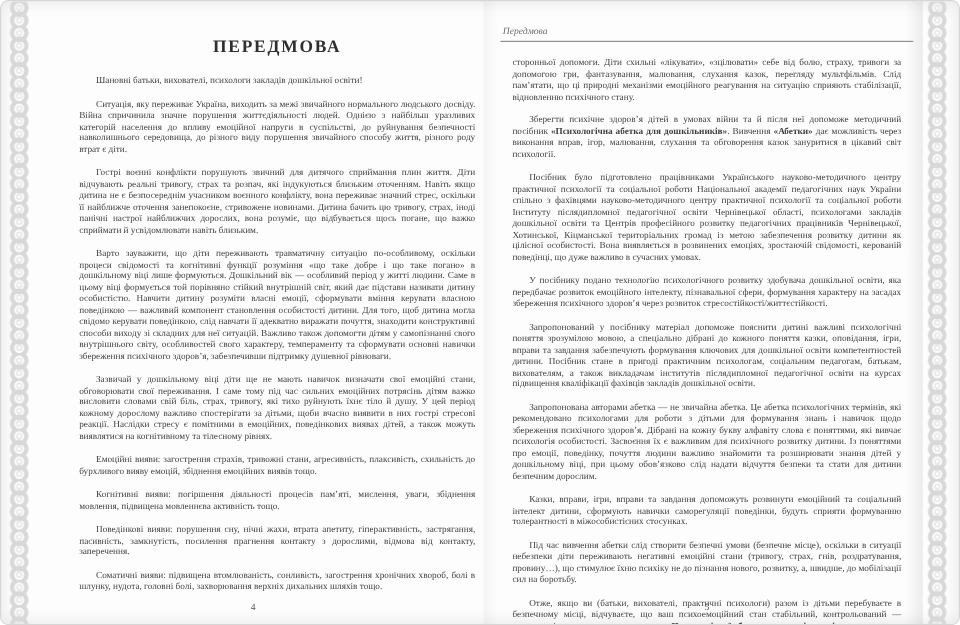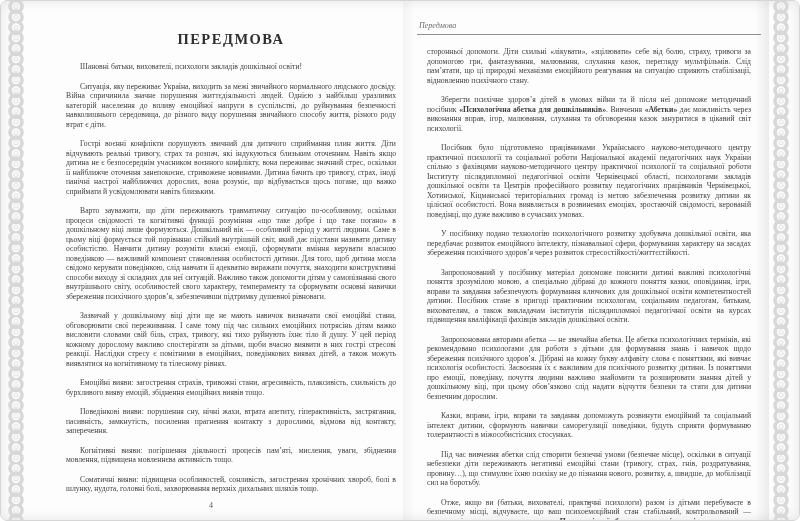--- a/index.html
+++ b/index.html
@@ -96,23 +96,23 @@
 
   <div class="page left">
     <div class="chapter-title">ПЕРЕДМОВА</div>
     <div class="body-text">
         <p class="para"><span class="seg-normal">Шановні батьки, вихователі, психологи закладів дошкільної освіти!</span></p>
         <p class="para"><span class="seg-normal">Ситуація, яку переживає Україна, виходить за межі звичайного нормального людського досвіду. Війна спричинила значне порушення життєдіяльності людей. Однією з найбільш уразливих категорій населення до впливу емоційної напруги в суспільстві, до руйнування безпечності навколишнього середовища, до різного виду порушення звичайного способу життя, різного роду втрат є діти.</span></p>
         <p class="para"><span class="seg-normal">Гострі воєнні конфлікти порушують звичний для дитячого сприймання плин життя. Діти відчувають реальні тривогу, страх та розпач, які індукуються близьким оточенням. Навіть якщо дитина не є безпосереднім учасником воєнного конфлікту, вона переживає значний стрес, оскільки її найближче оточення занепокоєне, стривожене новинами. Дитина бачить цю тривогу, страх, іноді панічні настрої найближчих дорослих, вона розуміє, що відбувається щось погане, що важко сприймати й усвідомлювати навіть близьким.</span></p>
         <p class="para"><span class="seg-normal">Варто зауважити, що діти переживають травматичну ситуацію по-особливому, оскільки процеси свідомості та когнітивні функції розуміння «що таке добре і що таке погано» в дошкільному віці лише формуються. Дошкільний вік — особливий період у житті людини. Саме в цьому віці формується той порівняно стійкий внутрішній світ, який дає підстави називати дитину особистістю. Навчити дитину розуміти власні емоції, сформувати вміння керувати власною поведінкою — важливий компонент становлення особистості дитини. Для того, щоб дитина могла свідомо керувати поведінкою, слід навчати її адекватно виражати почуття, знаходити конструктивні способи виходу зі складних для неї ситуацій. Важливо також допомогти дітям у самопізнанні свого внутрішнього світу, особливостей свого характеру, темпераменту та сформувати основні навички збереження психічного здоров’я, забезпечивши підтримку душевної рівноваги.</span></p>
         <p class="para"><span class="seg-normal">Зазвичай у дошкільному віці діти ще не мають навичок визначати свої емоційні стани, обговорювати свої переживання. І саме тому під час сильних емоційних потрясінь дітям важко висловити словами свій біль, страх, тривогу, які тихо руйнують їхнє тіло й душу. У цей період кожному дорослому важливо спостерігати за дітьми, щоби вчасно виявити в них гострі стресові реакції. Наслідки стресу є помітними в емоційних, поведінкових виявах дітей, а також можуть виявлятися на когнітивному та тілесному рівнях.</span></p>
         <p class="para"><span class="seg-italic">Емоційні вияви:</span><span class="seg-normal"> загострення страхів, тривожні стани, агресивність, плаксивість, схильність до бурхливого вияву емоцій, збіднення емоційних виявів тощо.</span></p>
+        <p class="para"><span class="seg-italic">Когнітивні вияви:</span><span class="seg-normal"> погіршення діяльності процесів пам’яті, мислення, уваги, збіднення мовлення, підвищена мовленнєва активність тощо.</span></p>
         <p class="para"><span class="seg-italic">Поведінкові вияви:</span><span class="seg-normal"> порушення сну, нічні жахи, втрата апетиту, гіперактивність, застрягання, пасивність, замкнутість, посилення прагнення контакту з дорослими, відмова від контакту, заперечення.</span></p>
-        <p class="para"><span class="seg-italic">Когнітивні вияви:</span><span class="seg-normal"> погіршення діяльності процесів пам’яті, мислення, уваги, збіднення мовлення, підвищена мовленнєва активність тощо.</span></p>
-        <p class="para"><span class="seg-italic">Соматичні вияви:</span><span class="seg-normal"> підвищена особливостей, сонливість, загострення хронічних хвороб, болі в шлунку, нудота, головні болі, захворювання верхніх дихальних шляхів тощо.</span></p>
+        <p class="para"><span class="seg-italic">Соматичні вияви:</span><span class="seg-normal"> підвищена втомлюваність, сонливість, загострення хронічних хвороб, болі в шлунку, нудота, головні болі, захворювання верхніх дихальних шляхів тощо.</span></p>
       </div>
     <div class="page-number">4</div>
   </div>
 
   <div class="page right">
     <div class="running-header">Передмова</div>
     <div class="body-text">
         <p class="para no-indent"><span class="seg-normal">сторонньої допомоги. Діти схильні «лікувати», «зцілювати» себе від болю, страху, тривоги за допомогою гри, фантазування, малювання, слухання казок, перегляду мультфільмів. Слід пам’ятати, що ці природні механізми емоційного реагування на ситуацію сприяють стабілізації, відновленню психічного стану.</span></p>
         <p class="para"><span class="seg-normal">Зберегти психічне здоров’я дітей в умовах війни та й після неї допоможе методичний посібник </span><span class="seg-bold">«Психологічна абетка для дошкільників»</span><span class="seg-normal">. Вивчення </span><span class="seg-bold">«Абетки»</span><span class="seg-normal"> дає можливість через виконання вправ, ігор, малювання, слухання та обговорення казок зануритися в цікавий світ психології.</span></p>
         <p class="para"><span class="seg-normal">Посібник було підготовлено працівниками Українського науково-методичного центру практичної психології та соціальної роботи Національної академії педагогічних наук України спільно з фахівцями науково-методичного центру практичної психології та соціальної роботи Інституту післядипломної педагогічної освіти Чернівецької області, психологами закладів дошкільної освіти та Центрів професійного розвитку педагогічних працівників Чернівецької, Хотинської, Кіцманської територіальних громад із метою забезпечення розвитку дитини як цілісної особистості. Вона виявляється в розвинених емоціях, зростаючій свідомості, керованій поведінці, що дуже важливо в сучасних умовах.</span></p>

